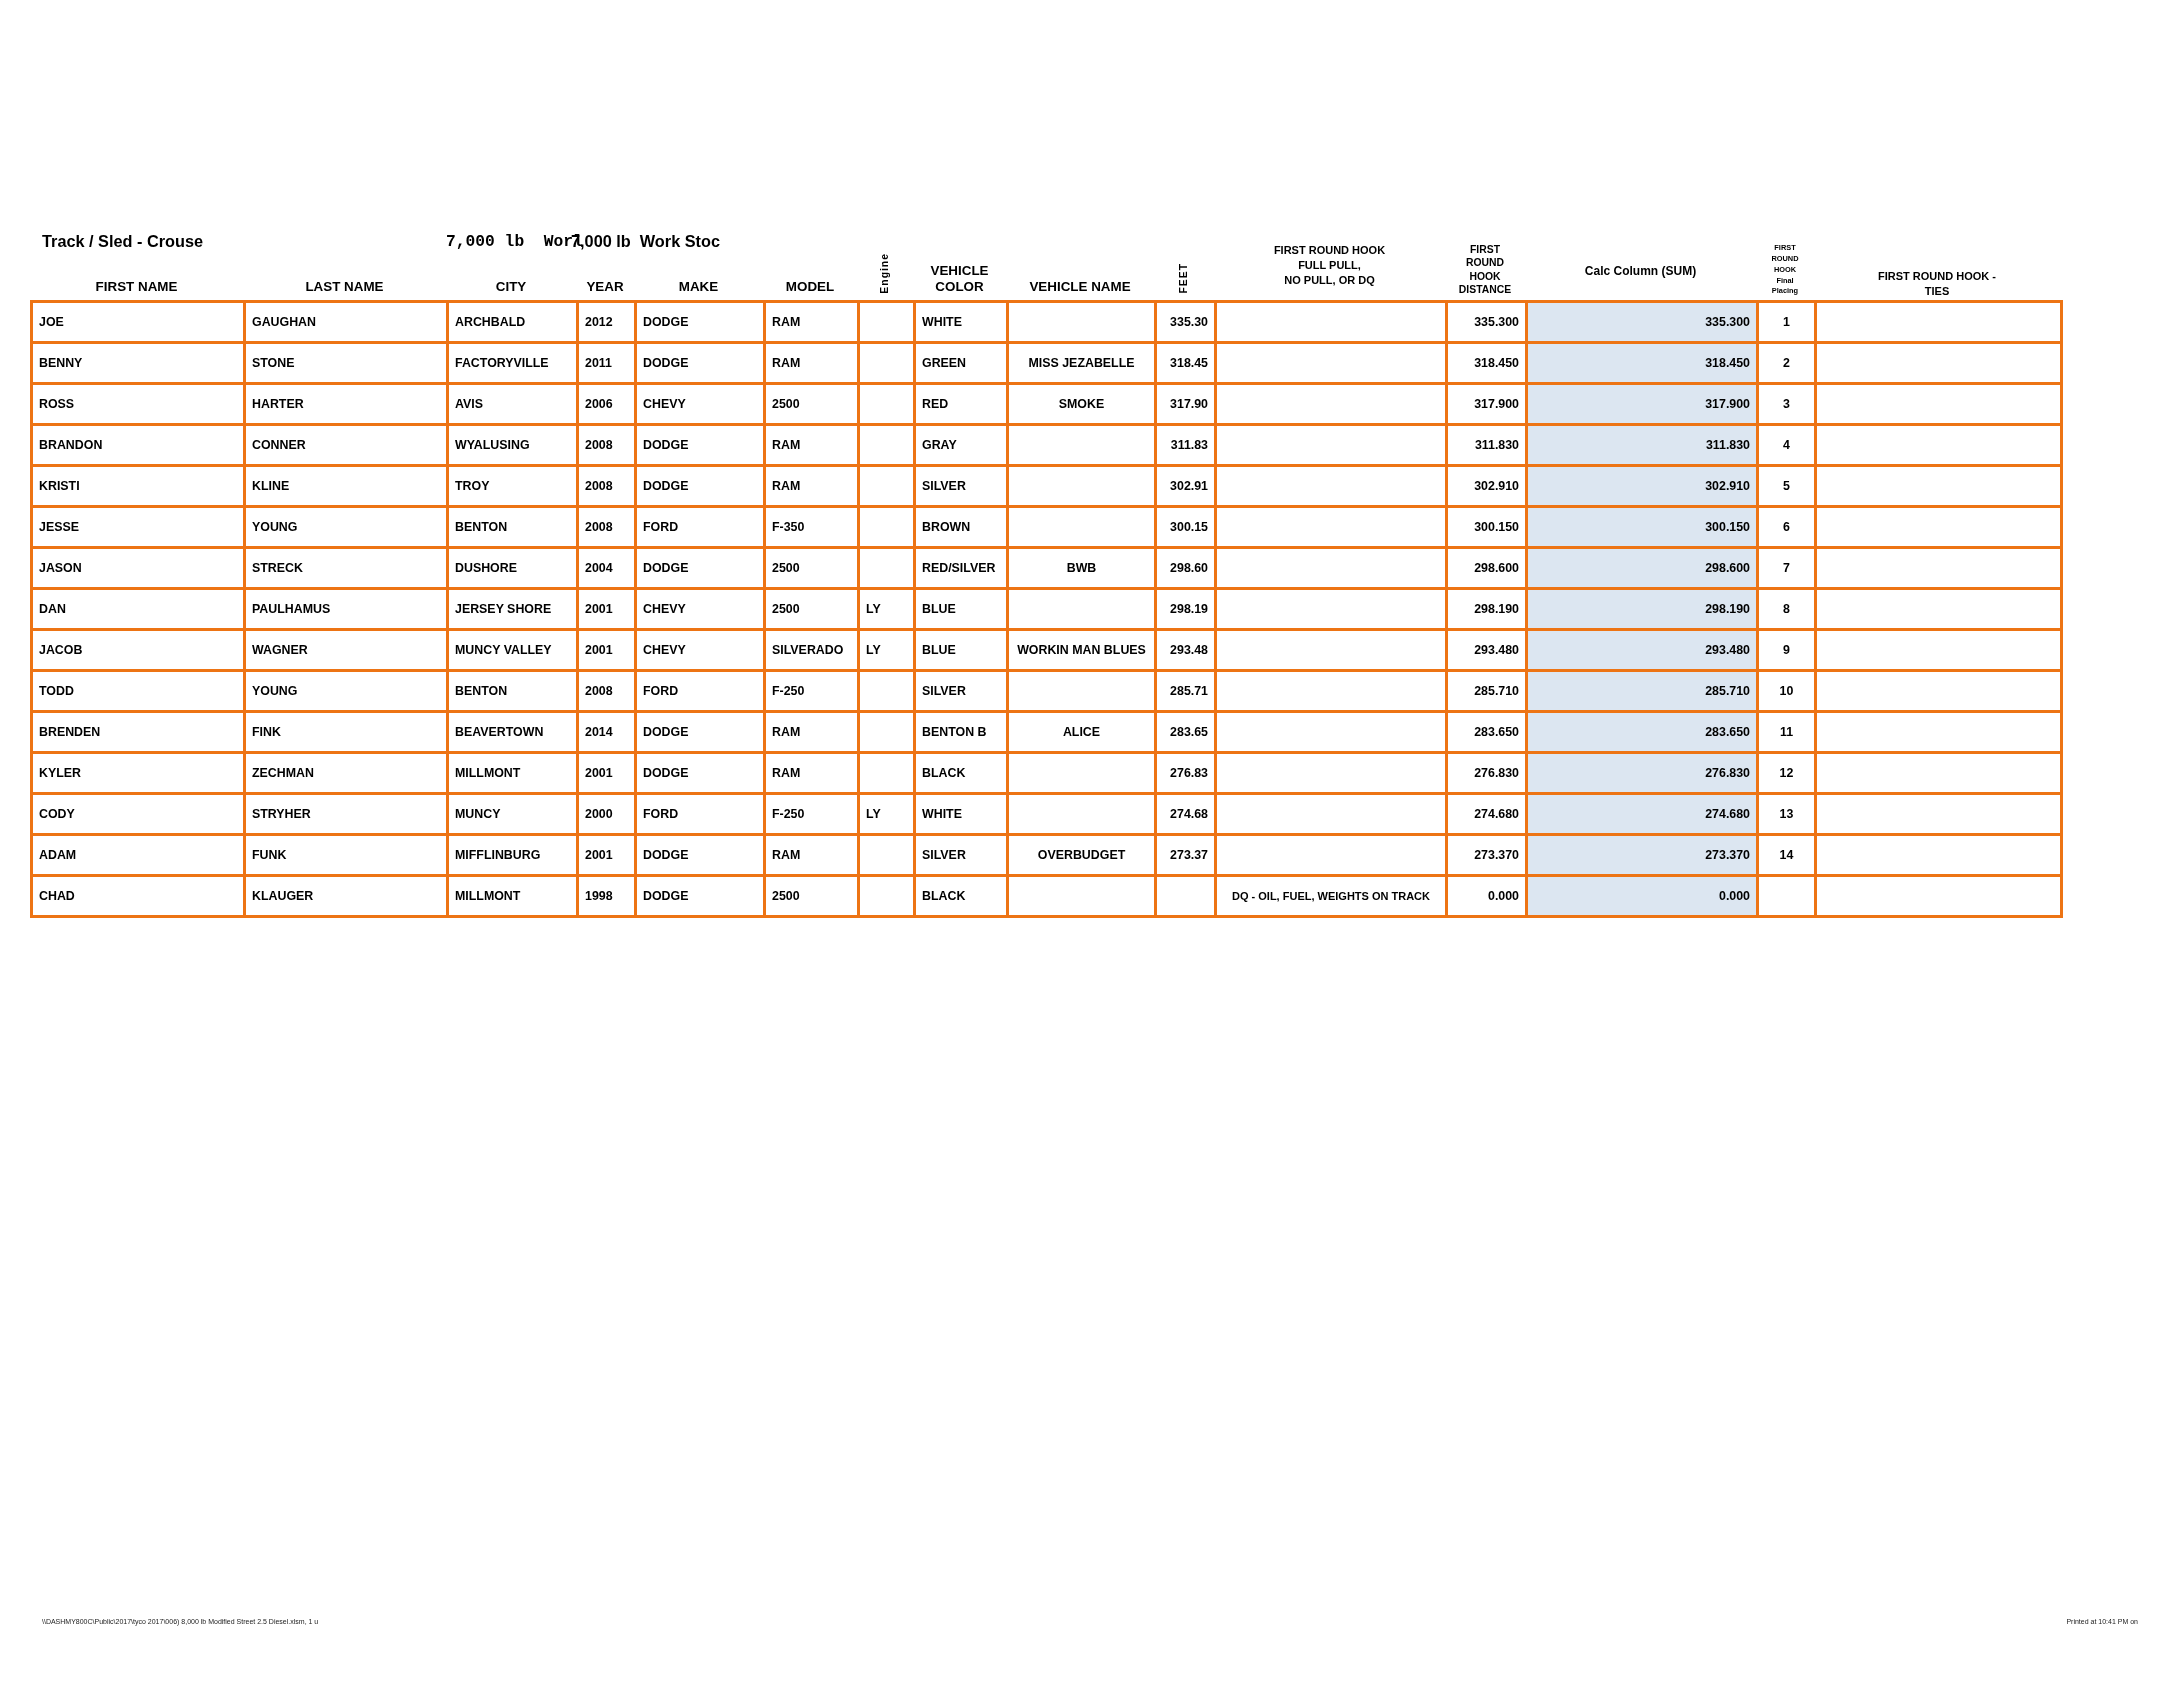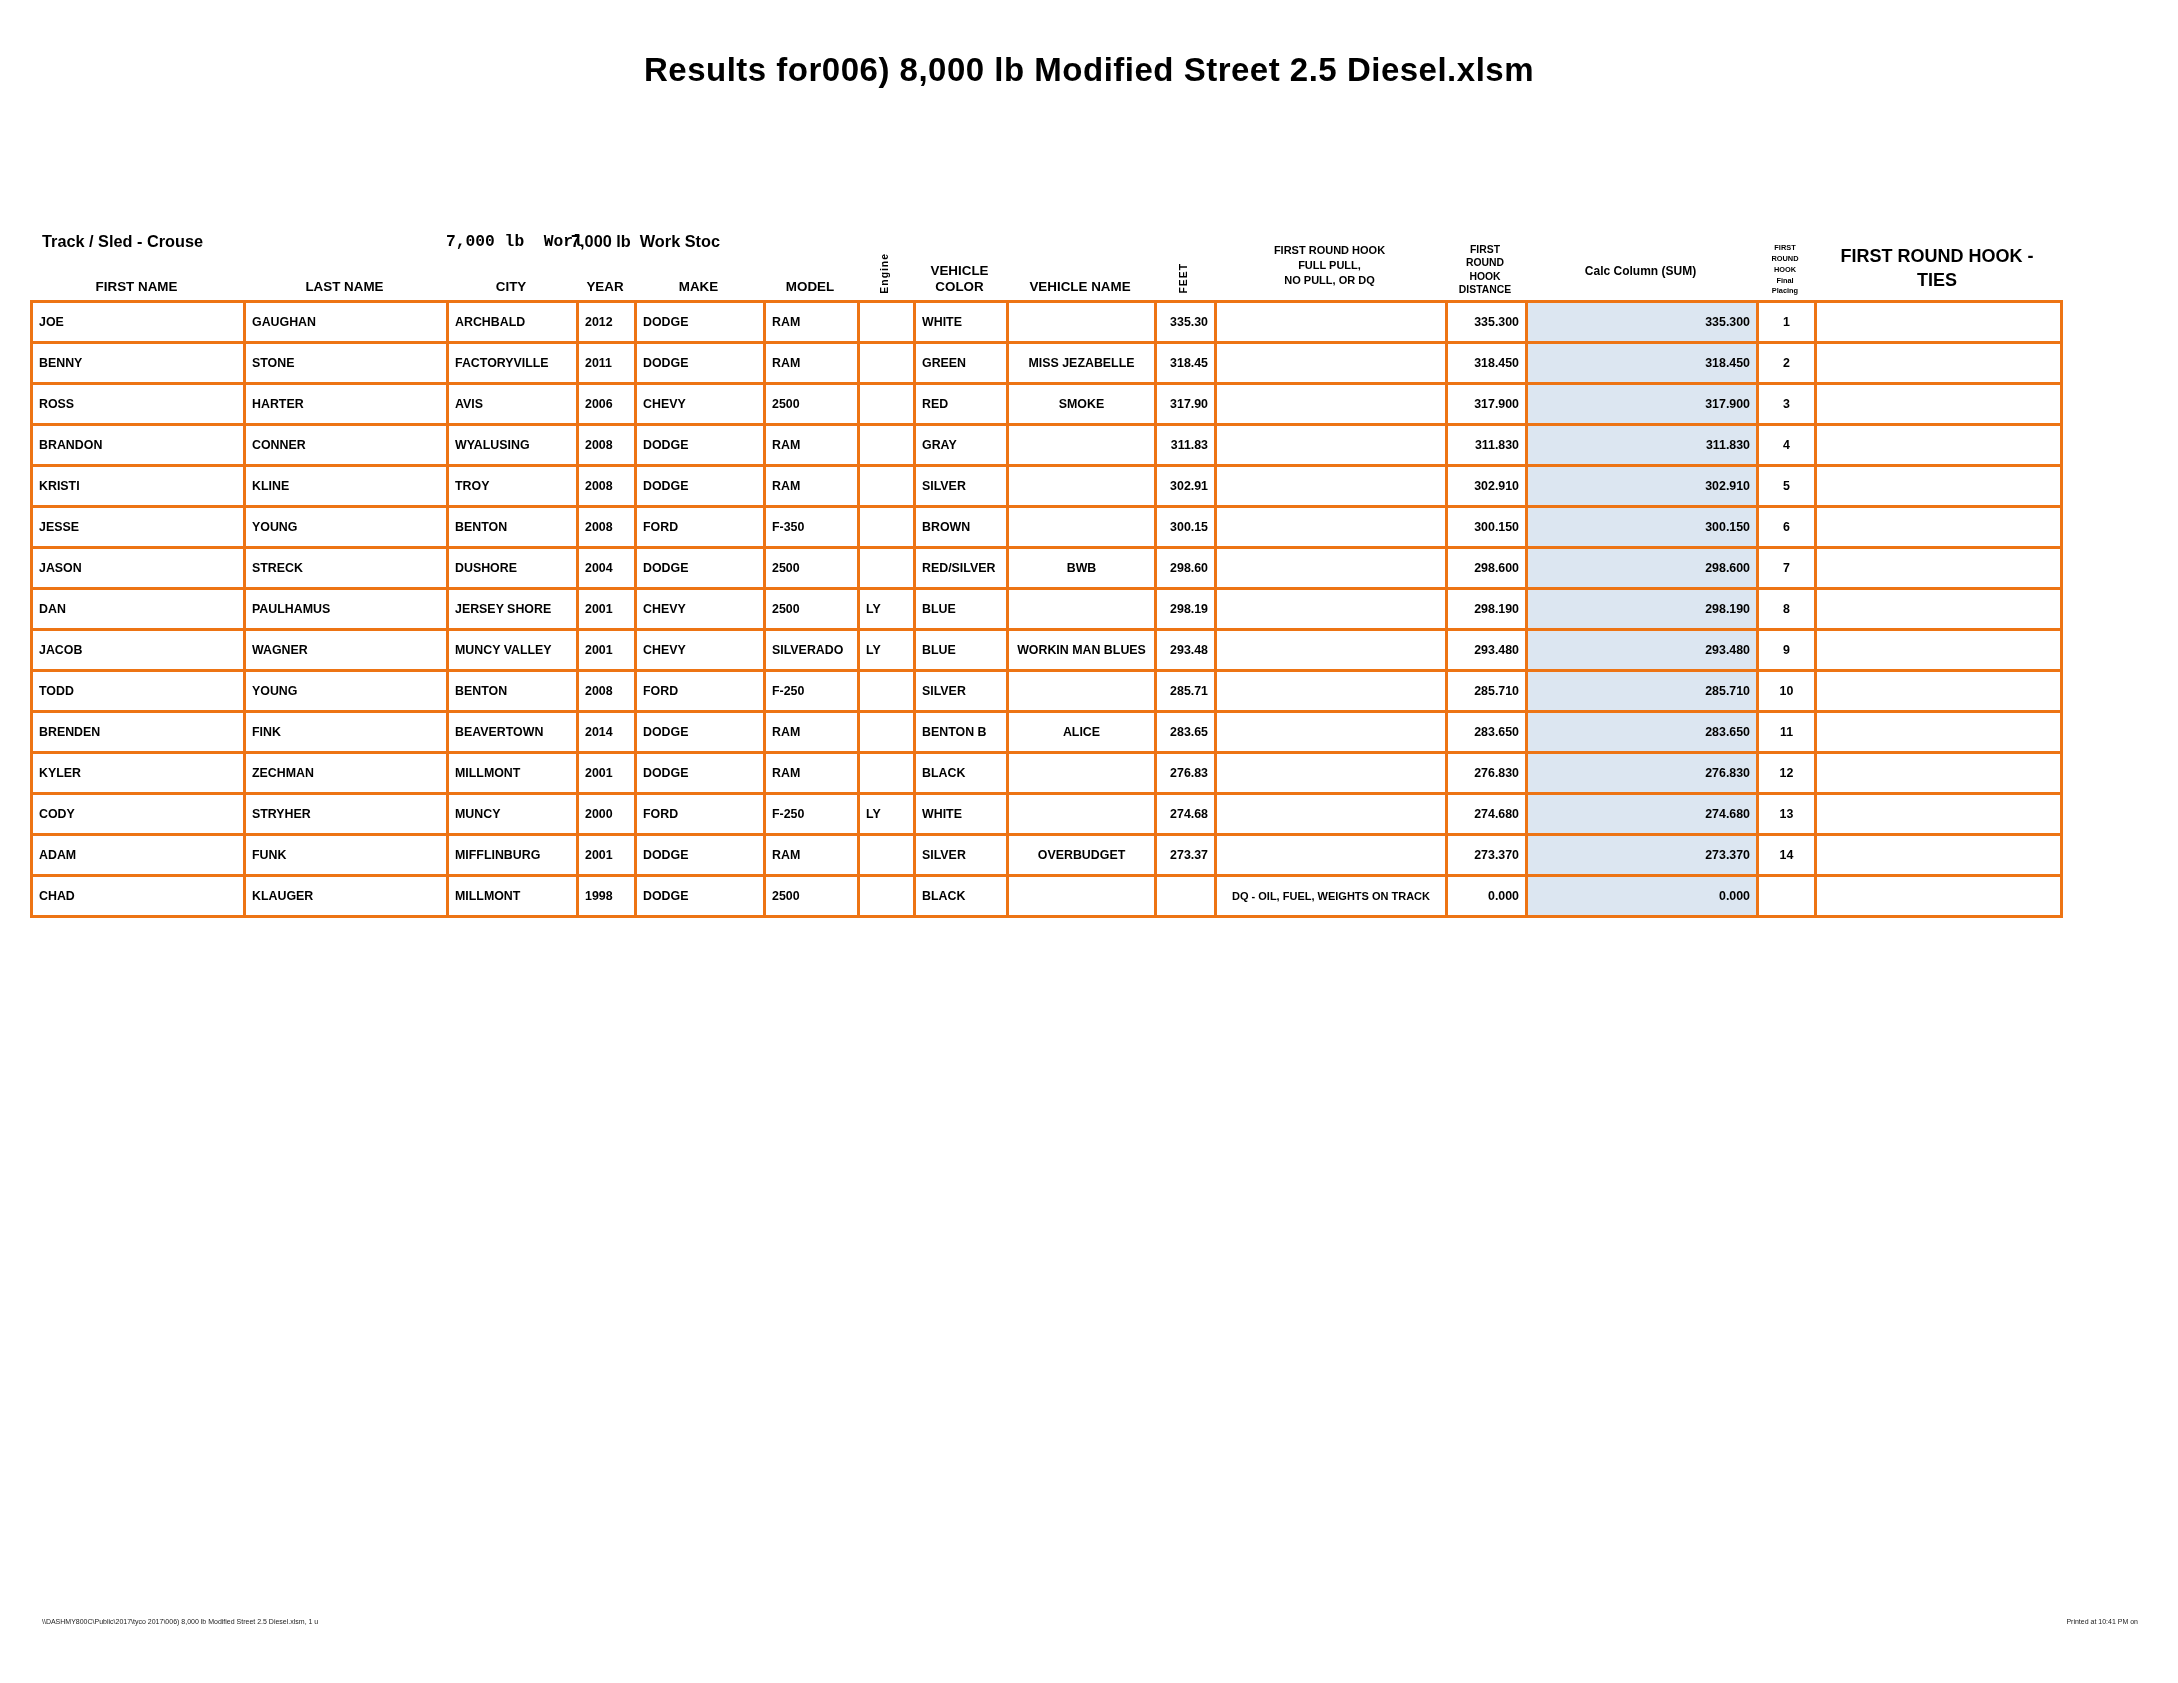--- a/index.html
+++ b/index.html
@@ -38,21 +38,21 @@
   }
   .hcell.vert { display:flex; align-items:flex-end; justify-content:center; padding-bottom:6px; }
   .hcell.vert span {
     writing-mode:vertical-rl; transform:rotate(180deg);
     font-size:10.4px; letter-spacing:1px;
   }
   .hcell.h-fullpull { font-size:11px; line-height:1.35; padding-bottom:12px; }
   .hcell.h-distance { font-size:10.4px; line-height:1.3; padding-bottom:3px; }
   .hcell.h-calc     { font-size:12px; padding-bottom:22px; }
   .hcell.h-placing  { font-size:7.4px; line-height:1.45; padding-bottom:3px; }
-  .hcell.h-ties     { font-size:18px; line-height:1.3; padding-bottom:8px; }
+  .hcell.h-ties     { font-size:11px; line-height:1.3; padding-bottom:2px; }
 
   
   .body-grid {
     border-top:3px solid var(--grid-orange);
     border-left:3px solid var(--grid-orange);
     grid-auto-rows:41px;
   }
   .cell {
     border-right:3px solid var(--grid-orange);
     border-bottom:3px solid var(--grid-orange);
@@ -72,21 +72,20 @@
   
   .footer { position:absolute; top:1618px; font-size:7px; color:#222; }
   .footer-left  { left:42px; }
   .footer-right { right:40px; text-align:right; }
 </style>
 </head>
 <body>
 
 <div class="page">
 
-  <div class="title">Results for006) 8,000 lb Modified Street 2.5 Diesel.xlsm</div>
 
   <div class="meta meta-track">Track / Sled - Crouse</div>
   <div class="meta meta-class1">7,000 lb  Worl</div>
   <div class="meta meta-class2">7,000 lb  Work Stoc</div>
 
   <div class="sheet">
 
     <div class="header-grid grid-cols">
       <div class="hcell">FIRST NAME</div>
       <div class="hcell">LAST NAME</div>

